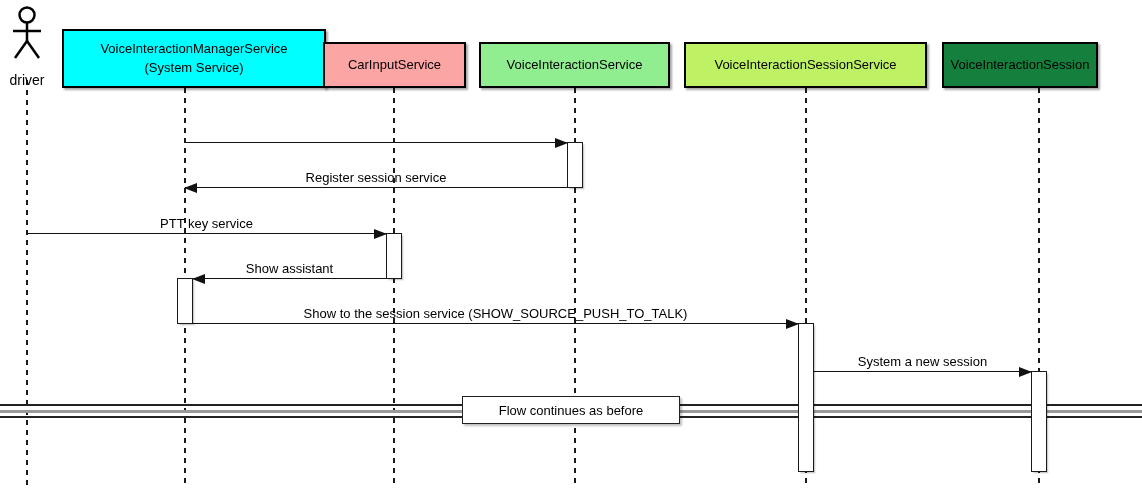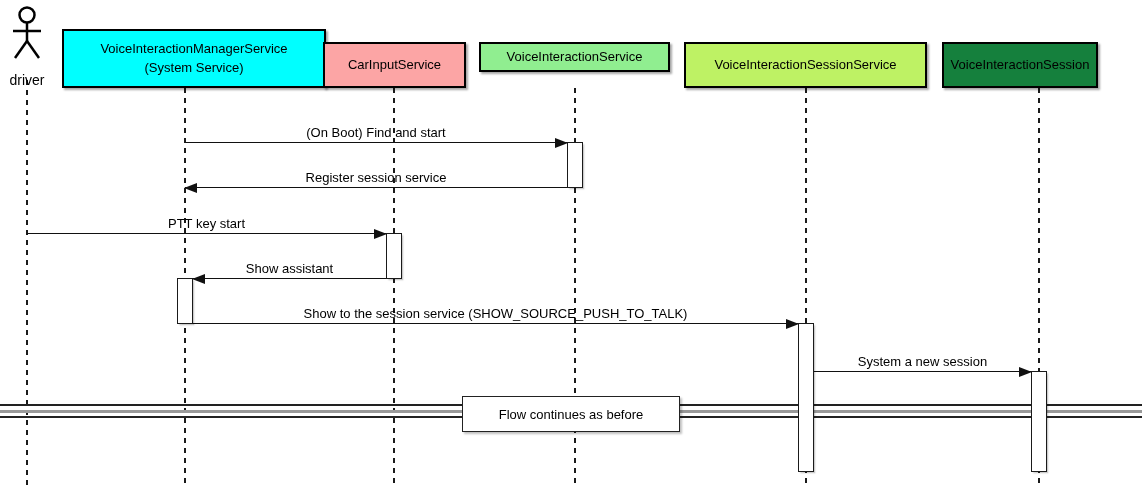--- a/index.html
+++ b/index.html
@@ -64,21 +64,21 @@
     position:absolute; left:-1px; bottom:-6px; width:0; height:0;
     border-top:5.5px solid transparent; border-bottom:5.5px solid transparent;
     border-right:13px solid #111;
   }
   
   .divider-line { position:absolute; left:0; width:1142px; z-index:2; }
   .divider-line.l1 { top:404px; height:1.5px; background:#222; }
   .divider-line.l2 { top:409.5px; height:3px; background:#999; }
   .divider-line.l3 { top:416px; height:1.5px; background:#222; }
   .divider-box {
-    position:absolute; left:462px; top:396px; width:218px; height:36px;
+    position:absolute; left:462px; top:396px; width:218px; height:28px;
     box-sizing:border-box; background:#fff; border:1.5px solid #222;
     display:flex; align-items:center; justify-content:center;
     font-size:13px; z-index:6; box-shadow:2px 2px 2px rgba(0,0,0,0.25);
   }
 </style>
 </head>
 <body>
 
 <div class="canvas">
 
@@ -100,54 +100,53 @@
     <div class="actor-label">driver</div>
   </div>
 
   <div class="pbox" style="left: 62px; top: 29px; width: 264px; height: 59px; background: rgb(0, 255, 255);">
     <span>VoiceInteractionManagerService</span>
     <span>(System Service)</span>
   </div>
   <div class="pbox" style="left: 323px; top: 42px; width: 143px; height: 46px; background: #fca5a5;">
     <span>CarInputService</span>
   </div>
-  <div class="pbox" style="left: 479px; top: 42px; width: 191px; height: 30px; background: rgb(144, 238, 144);">
+  <div class="pbox" style="left: 479px; top: 42px; width: 191px; height: 46px; background: rgb(144, 238, 144);">
     <span>VoiceInteractionService</span>
   </div>
   <div class="pbox" style="left: 684px; top: 42px; width: 243px; height: 46px; background: #bef264;">
     <span>VoiceInteractionSessionService</span>
   </div>
   <div class="pbox" style="left: 942px; top: 42px; width: 156px; height: 46px; background: #15803d;">
     <span>VoiceInteractionSession</span>
   </div>
 
   <div class="divider-line l1"></div>
   <div class="divider-line l2"></div>
   <div class="divider-line l3"></div>
 
   <div class="activation" style="left:567px; top:142px; height:46px;"></div>
   <div class="activation" style="left:386px; top:233px; height:46px;"></div>
   <div class="activation" style="left:177px; top:278px; height:46px;"></div>
   <div class="activation" style="left:798px; top:323px; height:149px;"></div>
   <div class="activation" style="left:1031px; top:371px; height:101px;"></div>
 
   <div class="msg" style="left:185px; top:120px; width:382px;">
-    <span class="msg-label">(On Boot) Find and start</span>
     <div class="msg-line"></div>
     <div class="arrow-r"></div>
   </div>
 
   <div class="msg" style="left:185px; top:165px; width:382px;">
     <span class="msg-label">Register session service</span>
     <div class="msg-line"></div>
     <div class="arrow-l"></div>
   </div>
 
   <div class="msg" style="left:27px; top:211px; width:359px;">
-    <span class="msg-label">PTT key start</span>
+    <span class="msg-label">PTT key service</span>
     <div class="msg-line"></div>
     <div class="arrow-r"></div>
   </div>
 
   <div class="msg" style="left:193px; top:256px; width:193px;">
     <span class="msg-label">Show assistant</span>
     <div class="msg-line"></div>
     <div class="arrow-l"></div>
   </div>
 

